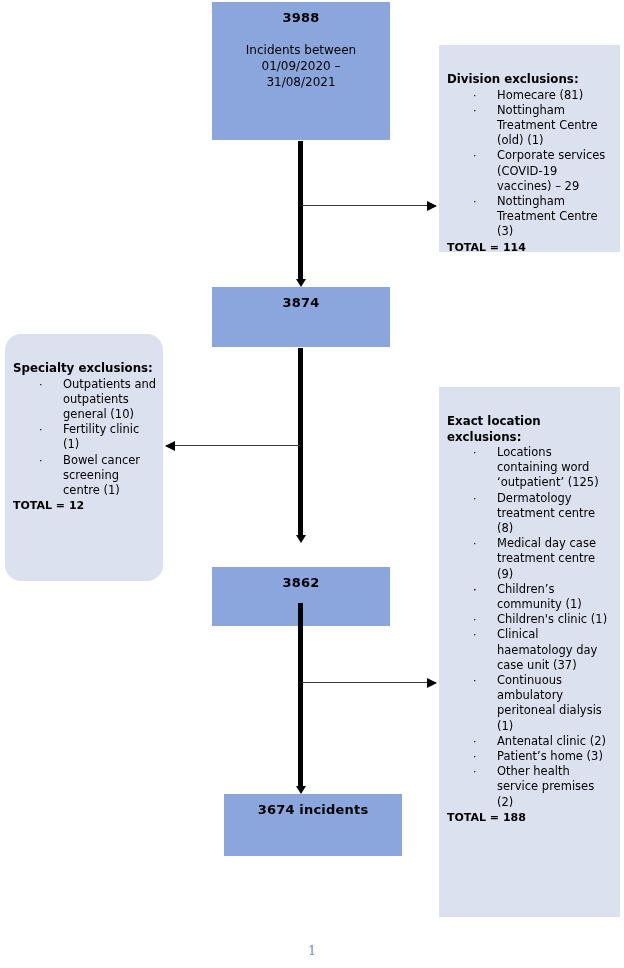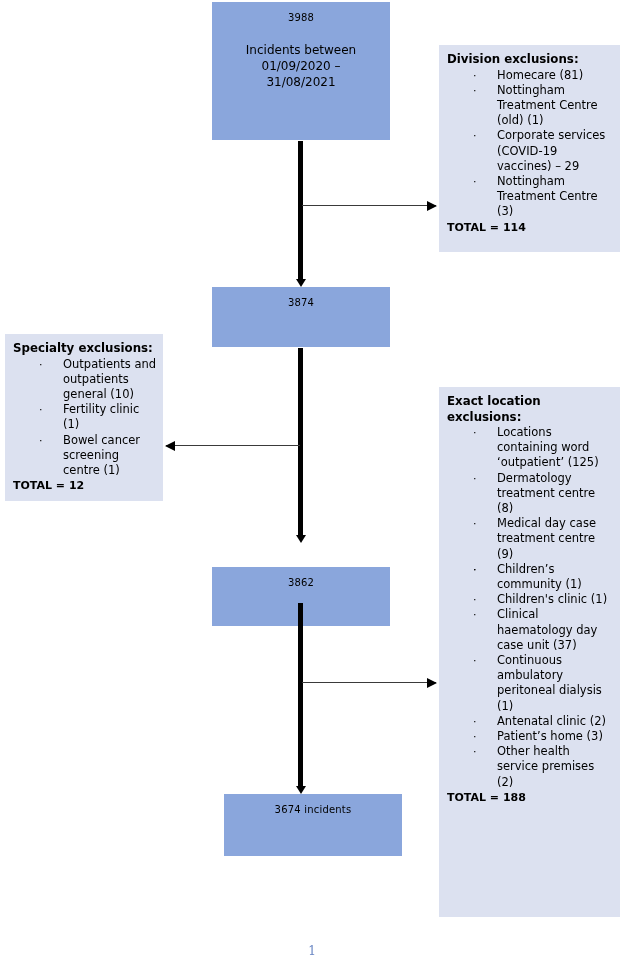--- a/index.html
+++ b/index.html
@@ -26,22 +26,22 @@
   
   .flow-box {
     position: absolute;
     background: #8AA6DC;
     box-sizing: border-box;
     text-align: center;
     padding-top: 8px;
   }
   .flow-box .fb-title {
     display: block;
-    font-weight: normal;
-    font-size: 10px;
+    font-weight: bold;
+    font-size: 13px;
     line-height: 16px;
     letter-spacing: 0.2px;
   }
   .flow-box .fb-sub {
     display: block;
     font-size: 12px;
     line-height: 16px;
     margin-top: 16px;
     padding: 0 14px;
   }
@@ -58,20 +58,21 @@
     box-sizing: border-box;
     padding: 7px 6px 6px 8px;
     font-size: 11.5px;
     line-height: 15.2px;
   }
   .excl-head {
     display: block;
     font-weight: bold;
     font-size: 11.8px;
     line-height: 15.5px;
+    margin-top: 20px;
   }
   .excl-list {
     margin: 0;
     padding: 0;
     list-style: none;
   }
   .excl-list li {
     position: relative;
     padding-left: 50px;
     line-height: 15.2px;
@@ -84,21 +85,21 @@
     line-height: 15.2px;
   }
   .excl-total {
     display: block;
     font-weight: bold;
     font-size: 11px;
     line-height: 16px;
   }
 
   #box-division  { left: 439px; top: 45px;  width: 181px; height: 207px; }
-  #box-specialty { left: 5px;   top: 334px; width: 158px; height: 167px; }
+  #box-specialty { left: 5px;   top: 334px; width: 158px; height: 247px; border-radius: 16px; }
   #box-location  { left: 439px; top: 387px; width: 181px; height: 530px; }
 
   
   .v-arrow {
     position: absolute;
     left: 298px;
     width: 5px;
     background: #000000;
   }
   .v-arrow::after {

